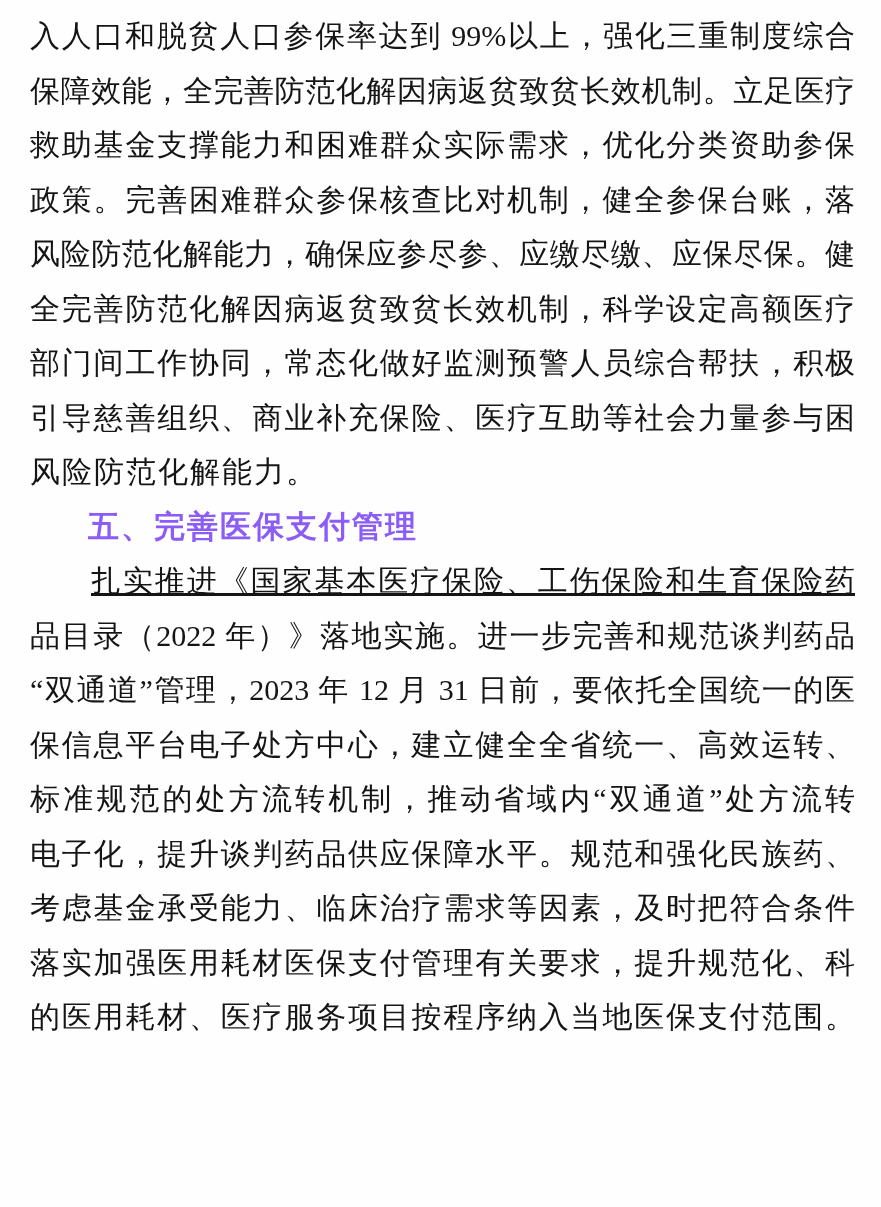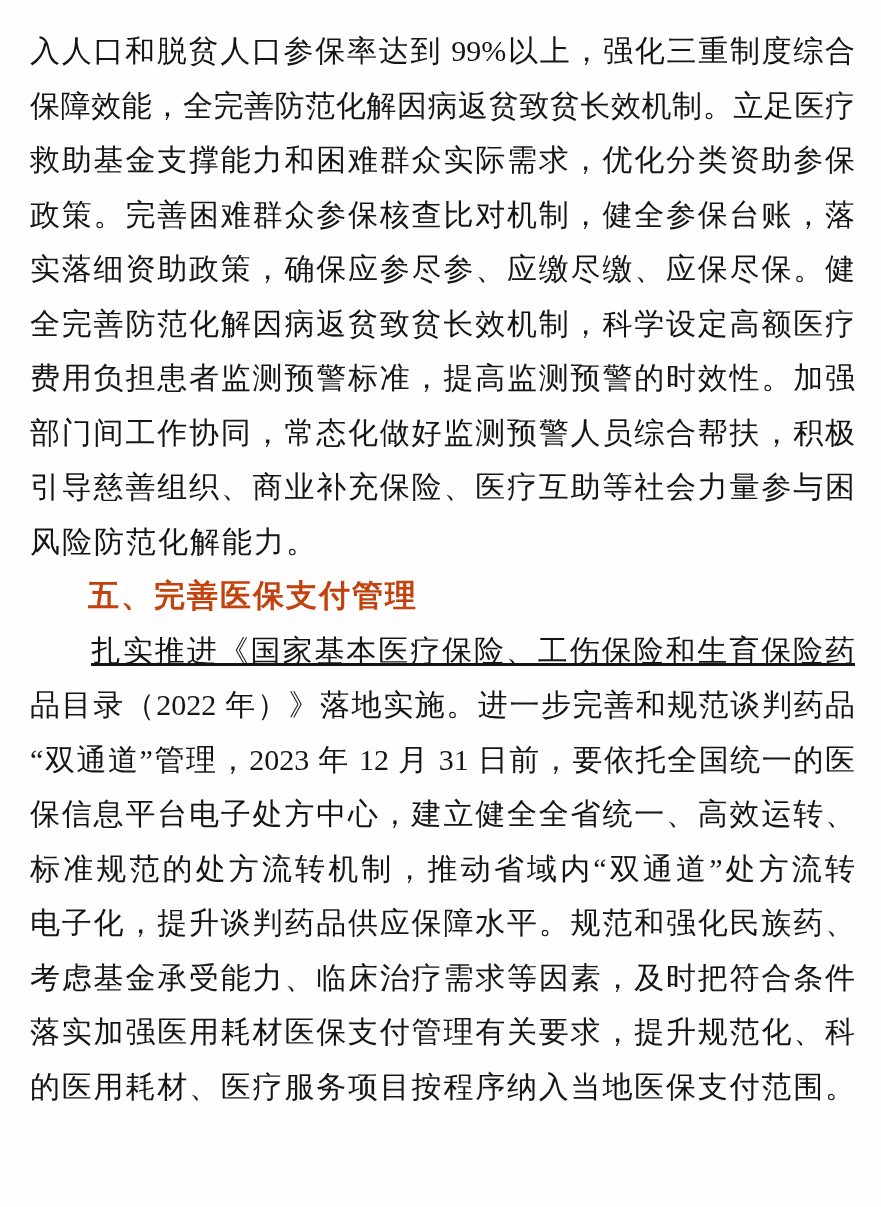--- a/index.html
+++ b/index.html
@@ -9,21 +9,21 @@
   }
   .page {
     position: relative;
     width: 881px;
     height: 1207px;
     margin: 0 auto;
     background: #fefefe;
     color: #151515;
     overflow: hidden;
     box-sizing: border-box;
-    padding: 24px 26px 0 30px;
+    padding: 9px 26px 0 30px;
     font-family: "Liberation Serif", "DejaVu Serif", serif;
   }
   .line {
     font-size: 30px;
     line-height: 54.5px;
     height: 54.5px;
     white-space: nowrap;
     text-align: justify;
     text-justify: inter-character;
     color: #151515;
@@ -47,34 +47,33 @@
   }
   
   .line.heading {
     font-family: "Liberation Sans", "DejaVu Sans", sans-serif;
     font-weight: bold;
     font-size: 31px;
     text-align: left;
     text-align-last: left;
     letter-spacing: 2px;
     text-indent: 58px;
-    color: #c2410c;
+    color: #8b5cf6;
   }
 </style>
 </head>
 <body>
 
 <div class="page">
   <div class="line fill">入人口和脱贫人口参保率达到 99%以上，强化三重制度综合</div>
   <div class="line fill">保障效能，全完善防范化解因病返贫致贫长效机制。立足医疗</div>
   <div class="line fill">救助基金支撑能力和困难群众实际需求，优化分类资助参保</div>
   <div class="line fill">政策。完善困难群众参保核查比对机制，健全参保台账，落</div>
-  <div class="line fill">实落细资助政策，确保应参尽参、应缴尽缴、应保尽保。健</div>
+  <div class="line fill">风险防范化解能力，确保应参尽参、应缴尽缴、应保尽保。健</div>
   <div class="line fill">全完善防范化解因病返贫致贫长效机制，科学设定高额医疗</div>
-  <div class="line fill">费用负担患者监测预警标准，提高监测预警的时效性。加强</div>
   <div class="line fill">部门间工作协同，常态化做好监测预警人员综合帮扶，积极</div>
   <div class="line fill">引导慈善组织、商业补充保险、医疗互助等社会力量参与困</div>
   <div class="line last">风险防范化解能力。</div>
   <div class="line heading">五、完善医保支付管理</div>
   <div class="line fill indent">扎实推进《国家基本医疗保险、工伤保险和生育保险药</div>
   <div class="line fill">品目录（2022 年）》落地实施。进一步完善和规范谈判药品</div>
   <div class="line fill">“双通道”管理，2023 年 12 月 31 日前，要依托全国统一的医</div>
   <div class="line fill">保信息平台电子处方中心，建立健全全省统一、高效运转、</div>
   <div class="line fill">标准规范的处方流转机制，推动省域内“双通道”处方流转</div>
   <div class="line fill">电子化，提升谈判药品供应保障水平。规范和强化民族药、</div>

